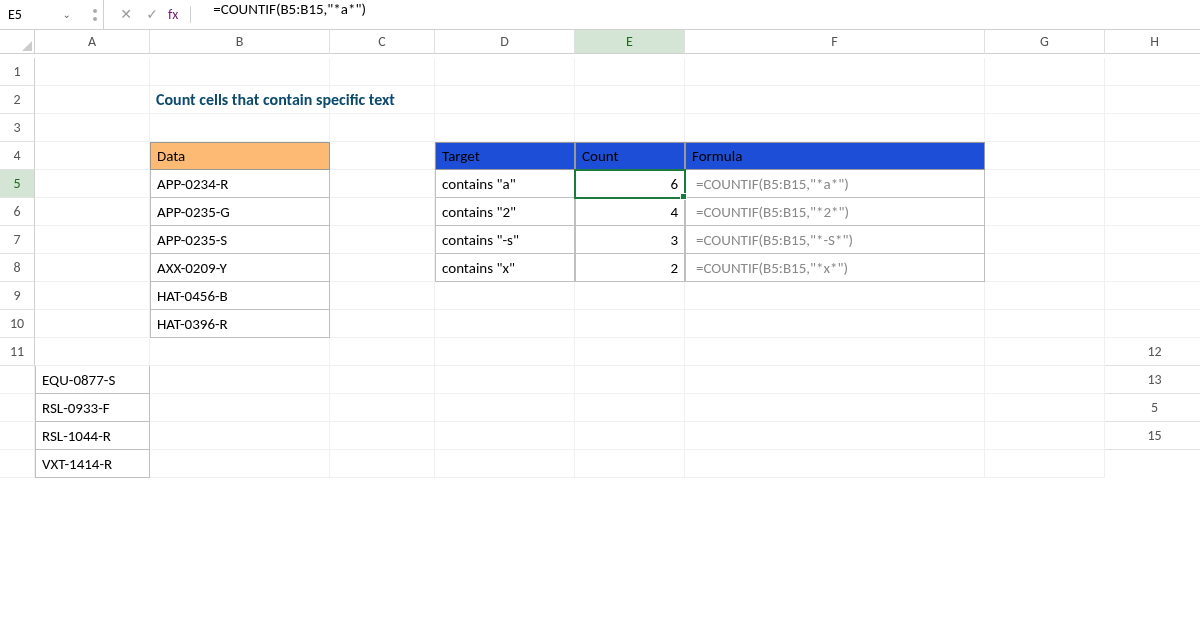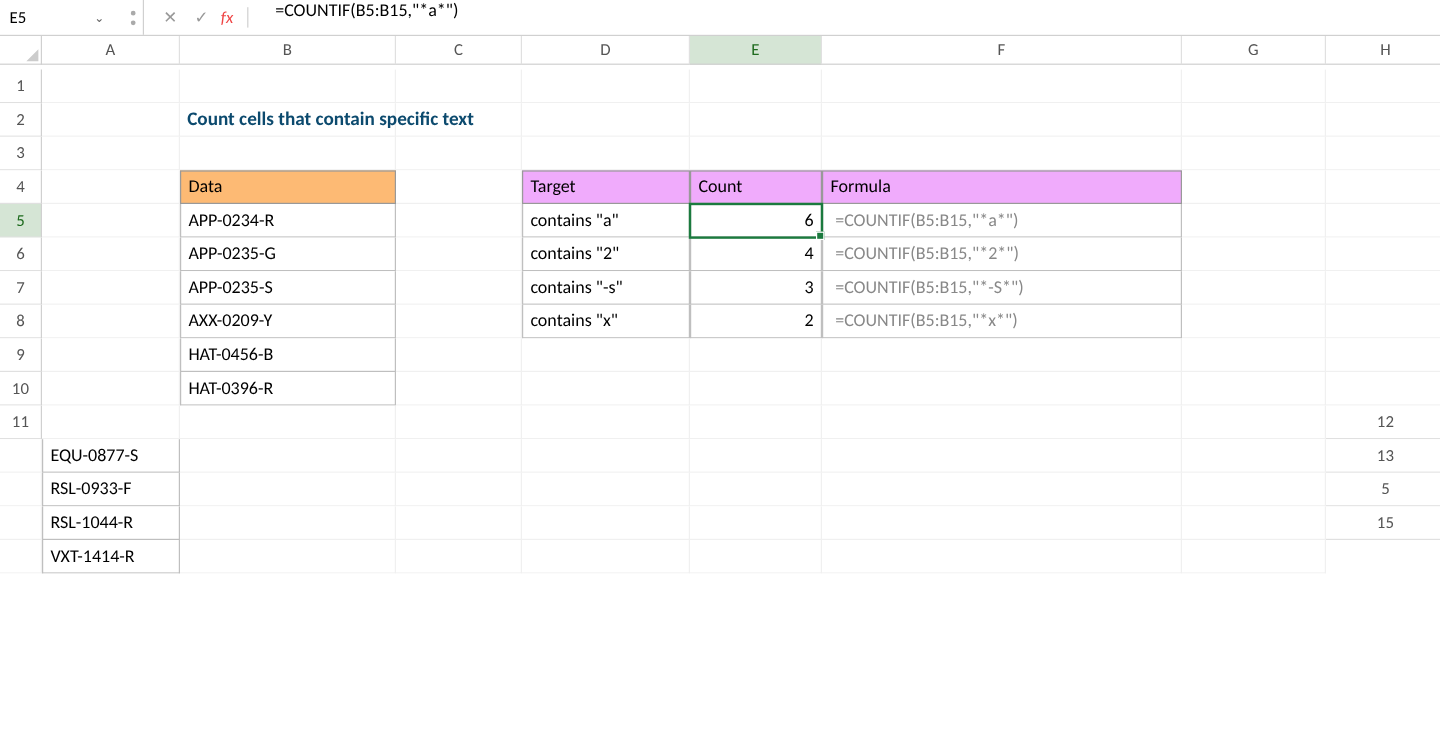--- a/index.html
+++ b/index.html
@@ -15,21 +15,21 @@
       overflow: hidden;
     }
     .formula-bar {
       display: flex;
       align-items: center;
       height: 30px;
       border-bottom: 1px solid #d0d0d0;
       background: #fff;
     }
     .name-box {
-      width: 120px;
+      width: 104px;
       height: 100%;
       border: none;
       border-right: 1px solid #d0d0d0;
       padding: 0 8px;
       font-size: 14px;
       display: flex;
       align-items: center;
       position: relative;
     }
     .name-box-dropdown {
@@ -55,23 +55,22 @@
     .fb-btn {
       width: 20px;
       height: 20px;
       display: flex;
       align-items: center;
       justify-content: center;
       font-size: 14px;
       color: #999;
     }
     .fx-label {
-      font-style: italic;
-      font-size: 14px;
-      color: #ef4444;
+      font-size: 14px;
+      color: #701a75;
       padding-right: 12px;
       border-right: 1px solid #d0d0d0;
     }
     .formula-input {
       flex: 1;
       height: 100%;
       border: none;
       padding: 0 10px;
       font-size: 15px;
       color: #000;
@@ -143,21 +142,21 @@
       font-size: 16px;
       white-space: nowrap;
       overflow: visible;
       z-index: 1;
     }
     .cell.header-blue {
       background: #fdba74;
       border: 1px solid #999;
     }
     .cell.header-green {
-      background: #f0abfc;
+      background: #1d4ed8;
       border: 1px solid #999;
     }
     .cell.data-b {
       border: 1px solid #bfbfbf;
       border-top: none;
     }
     .cell.tbl {
       border: 1px solid #bfbfbf;
       border-top: none;
     }

